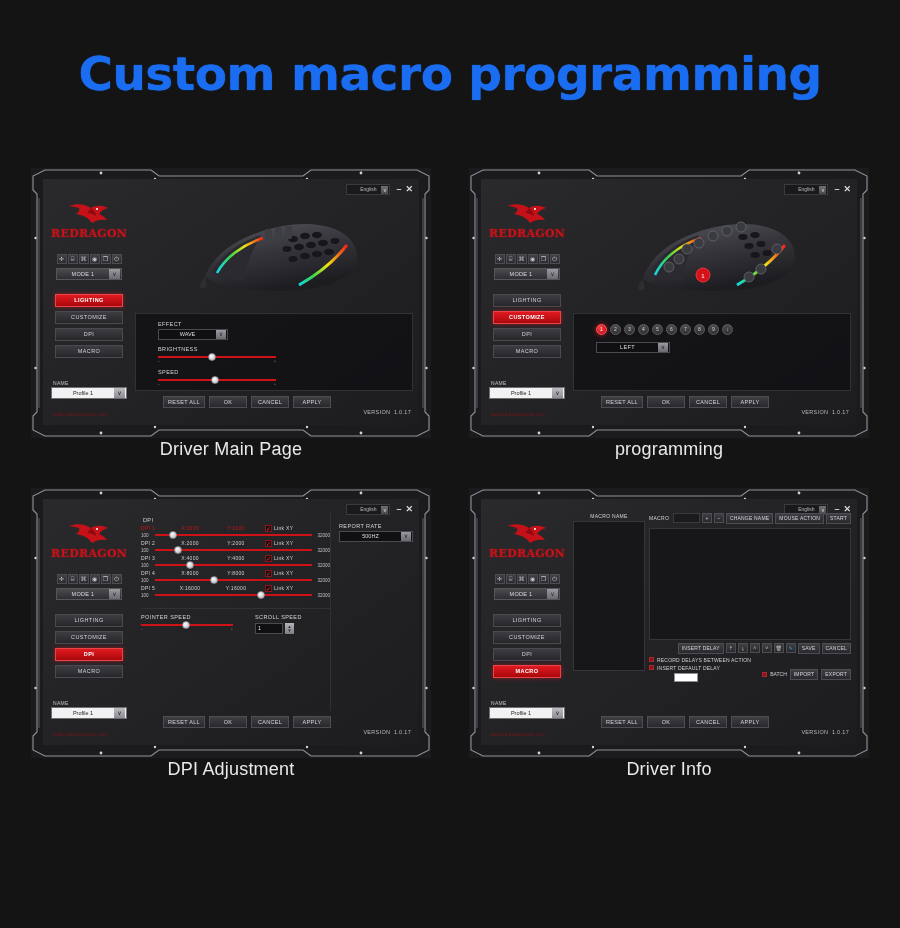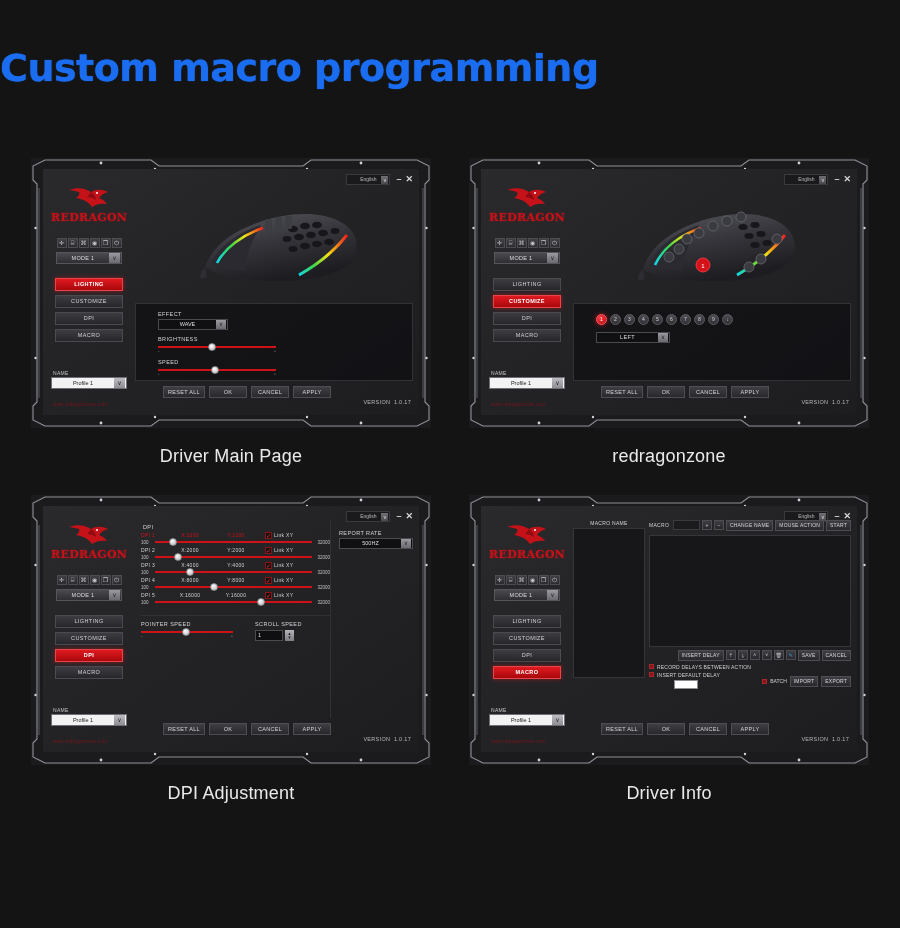--- a/index.html
+++ b/index.html
@@ -6,24 +6,25 @@
   body {
     width: 900px; height: 928px;
     background: #141414;
     font-family: "Liberation Sans", sans-serif;
     overflow: hidden;
     position: relative;
   }
 
   
   .page-title {
+    text-align: center;
     color: #1a6df0;
     font-family: "DejaVu Sans", sans-serif;
     font-weight: bold;
-    font-size: 38px;
+    font-size: 47px;
     letter-spacing: -0.5px;
     padding-top: 48px;
     line-height: 1.1;
     text-shadow: 0 0 1px #1a6df0;
   }
 
   
   .panel-grid {
     margin-top: 68px;
     display: grid;
@@ -31,21 +32,21 @@
     grid-template-rows: auto auto;
     column-gap: 36px;
     row-gap: 28px;
     padding: 0 30px;
   }
   .panel-cell { display: flex; flex-direction: column; align-items: center; }
 
   .caption {
     color: #e9e9e9;
     font-size: 18px;
-    margin-top: 18px;
+    margin-top: 1px;
     letter-spacing: 0.2px;
   }
 
   
   .app-window {
     position: relative;
     width: 400px; height: 270px;
     background: #1b1b1d;
     padding: 10px;
   }
@@ -74,21 +75,21 @@
     position: absolute; right: 1px; top: 1px;
     width: 7px; height: 8px;
     background: linear-gradient(#6f6f74,#4a4a4e);
     color: #dcdce0; font-size: 5px; line-height: 8px; text-align: center;
   }
   .win-btns { display: flex; gap: 4px; align-items: center; }
   .win-btn { color: #d6d6da; font-size: 9px; line-height: 9px; font-weight: bold; }
 
   
   .sidebar {
-    position: absolute; left: 8px; top: 14px;
+    position: absolute; left: 8px; top: 20px;
     width: 76px;
   }
   .logo-wrap { text-align: center; padding-top: 3px; }
   .logo-dragon { display:block; margin: 0 auto; }
   .logo-text {
     color: #c51219; font-family: "DejaVu Serif", serif;
     font-weight: bold; font-size: 11px; letter-spacing: 0.3px;
     margin-top: 1px; text-shadow: 0 0 2px rgba(200,20,25,.6);
   }
   .icon-row {
@@ -609,21 +610,21 @@
 
         <div class="action-row">
           <div class="act-btn">RESET ALL</div>
           <div class="act-btn">OK</div>
           <div class="act-btn">CANCEL</div>
           <div class="act-btn">APPLY</div>
         </div>
         <div class="version">VERSION&nbsp; 1.0.17</div>
       </div>
     </div>
-    <div class="caption">redragonzone</div>
+    <div class="caption">programming</div>
   </div>
 
   <div class="panel-cell">
     <div class="app-window">
       <svg class="frame-svg" viewBox="0 0 400 270">
         <path d="M2,22 L2,8 L14,2 L120,2 L128,8 L272,8 L280,2 L386,2 L398,8 L398,22 L394,26 L394,244 L398,248 L398,262 L386,268 L280,268 L272,262 L128,262 L120,268 L14,268 L2,262 L2,248 L6,244 L6,26 Z" fill="none" stroke="#8f9298" stroke-width="1.1"></path>
         <path d="M8,30 L8,240 M392,30 L392,240" stroke="#6d7076" stroke-width="0.8"></path>
         <circle cx="70" cy="5" r="1.4" fill="#cfd2d8"></circle>
           <circle cx="330" cy="5" r="1.4" fill="#cfd2d8"></circle>
         <circle cx="70" cy="265" r="1.4" fill="#cfd2d8"></circle>

